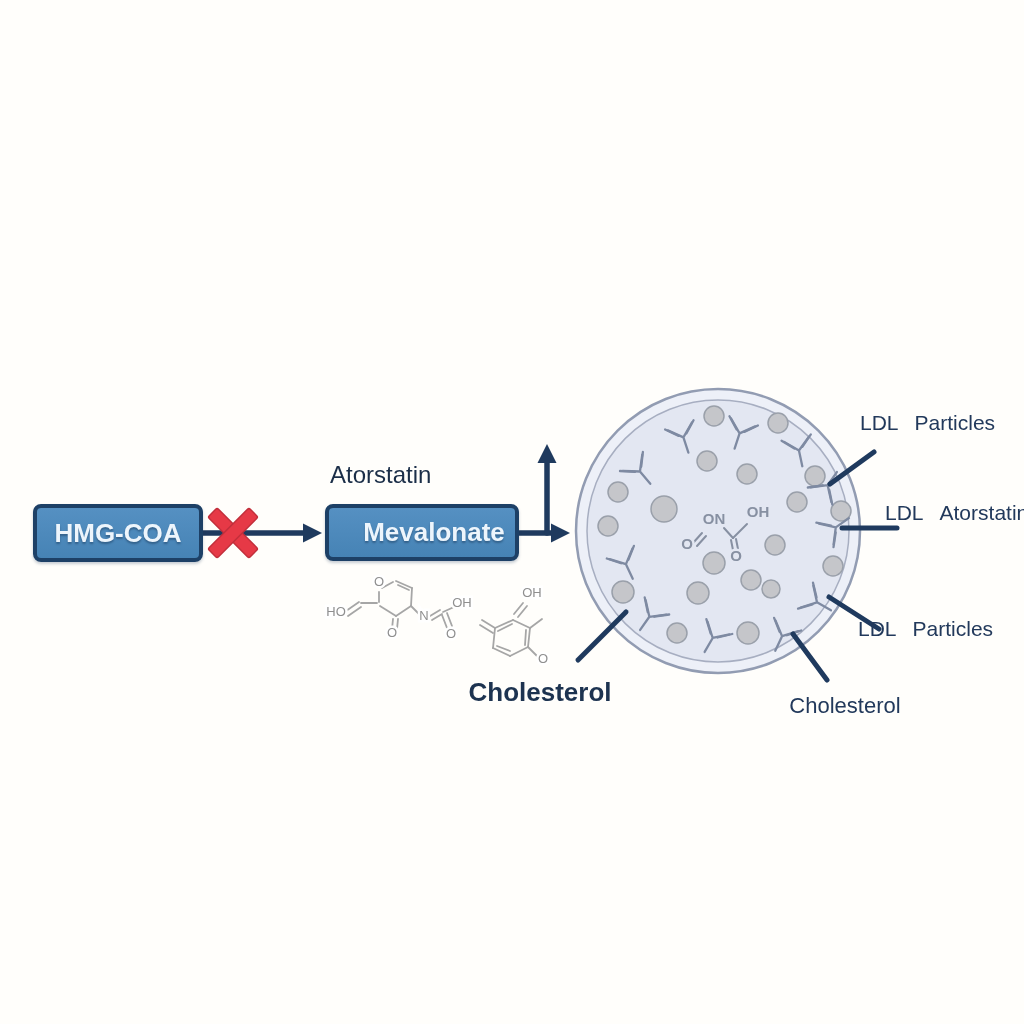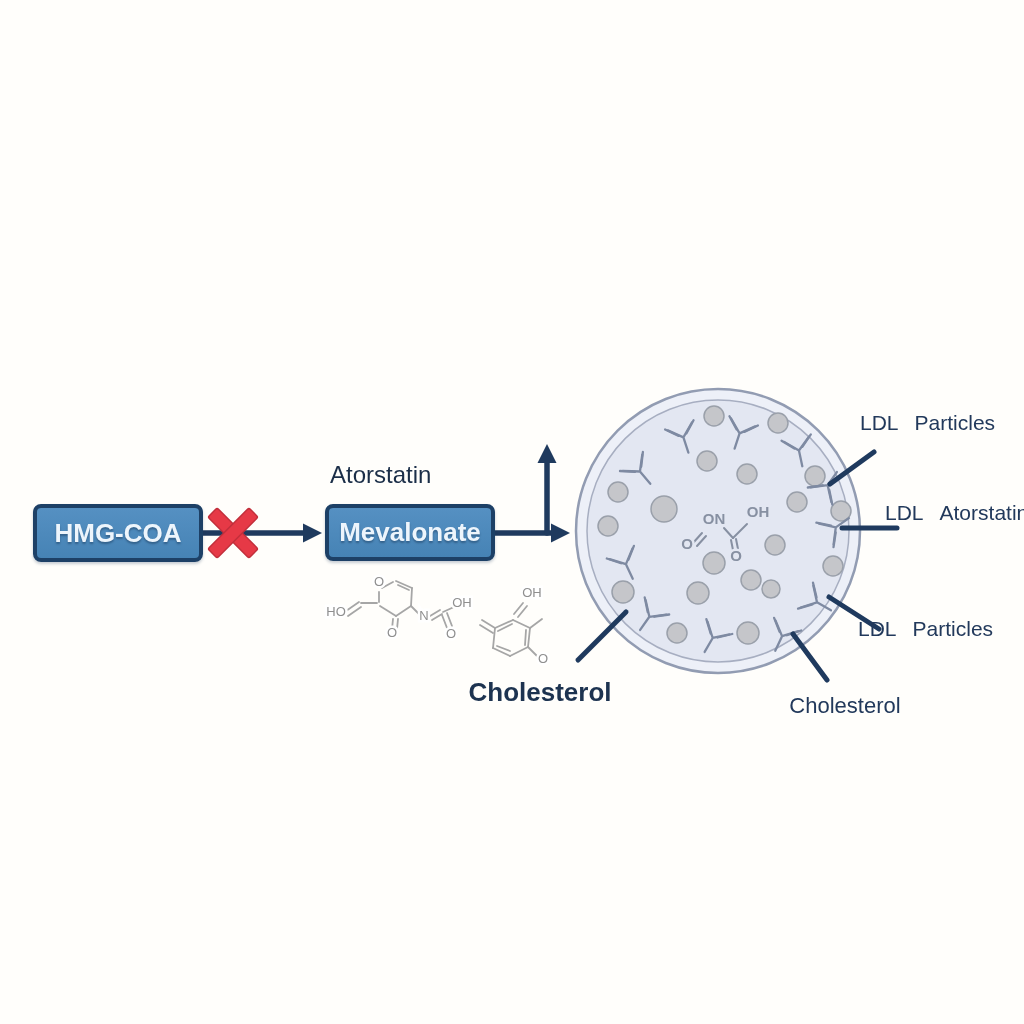--- a/index.html
+++ b/index.html
@@ -21,21 +21,21 @@
     display:flex;align-items:center;justify-content:center;
     border:4px solid #1d4066;border-radius:8px;
     background:linear-gradient(#5590c2,#4683b5);
     box-shadow:0 2px 3px rgba(30,58,94,.25);
   }
   .box span{
     color:#edf5fc;font-size:26px;font-weight:700;
     text-shadow:0 2px 2px rgba(15,40,70,.4);
   }
   .box.hmg{left:33px;top:504px;width:162px;height:50px;}
-  .box.mev{left:325px;top:504px;width:162px;height:49px;}
+  .box.mev{left:325px;top:504px;width:162px;height:49px;padding-left:24px;}
   .side-label{
     display:flex;flex-direction:row;align-items:center;
     font-size:21px;line-height:26px;color:#22395b;text-align:center;gap:16px;
   }
   .lbl-ldl-top{left:860px;top:410px;width:130px;}
   .lbl-ldl-rec{left:885px;top:500px;width:130px;}
   .lbl-ldl-bot{left:858px;top:616px;width:130px;}
   .chol-left{
     left:465px;top:677px;width:150px;text-align:center;
     font-size:26px;font-weight:600;color:#1d3350;

